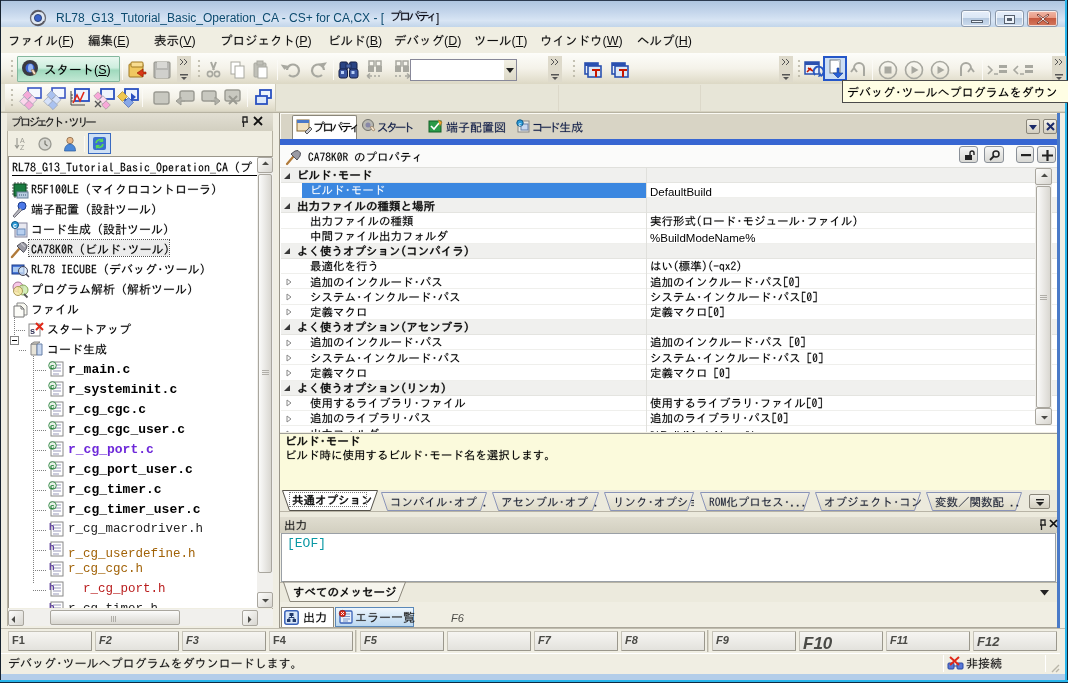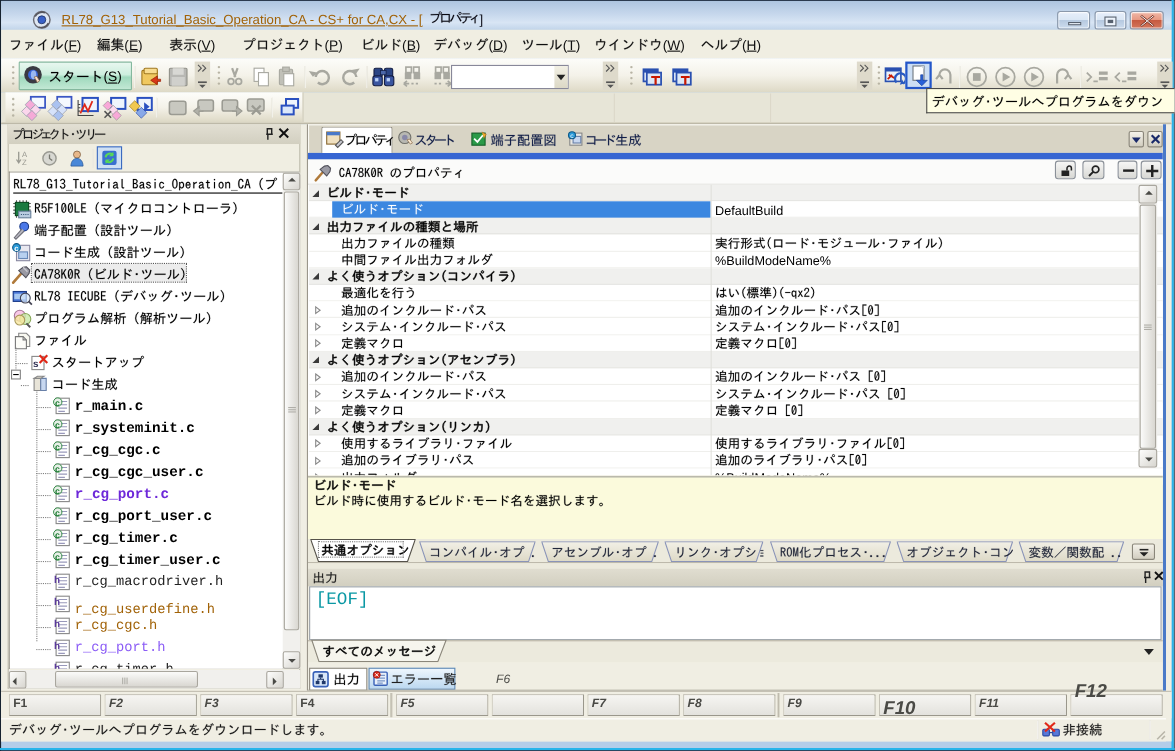--- a/index.html
+++ b/index.html
@@ -175,21 +175,21 @@
 <div class="abs" style="left:1065px;top:0;width:2px;height:683px;background:#27b4ea"></div>
 <div class="abs" style="left:0;top:680px;width:1068px;height:2px;background:#27b4ea"></div>
 <div class="abs" style="left:0;top:682px;width:1068px;height:1px;background:#0d2a42"></div>
 <div class="abs" style="left:1px;top:1px;width:1064px;height:26px;background:linear-gradient(to bottom,#aec5e0 0%,#c6d7ec 45%,#d8e5f4 75%,#c2d5ea 100%)"></div>
 <svg class="ic" style="left:30px;top:10px" width="17" height="16" viewBox="0 0 17 16">
     <circle cx="8" cy="8" r="7.5" fill="#dfe7f2" stroke="#6a6a72" stroke-width="1.3"></circle>
     <circle cx="8" cy="8" r="3.6" fill="#3a62c8" stroke="#22386a" stroke-width="0.8"></circle>
     <path d="M2,5 A7,7 0 0,1 11,1.6" fill="none" stroke="#55555d" stroke-width="1.4"></path>
     <path d="M14,11 A7,7 0 0,1 5,14.4" fill="none" stroke="#55555d" stroke-width="1.4"></path>
   </svg>
-<div class="lat" style="left:56px;top:11px;font-size:12px;line-height:15px;color:#a16207;text-decoration:underline;">RL78_G13_Tutorial_Basic_Operation_CA - CS+ for CA,CX - [</div>
+<div class="lat" style="left:56px;top:11px;font-size:12px;line-height:15px;color:#0c4a6e;">RL78_G13_Tutorial_Basic_Operation_CA - CS+ for CA,CX - [</div>
 <svg class="jt" style="left:391.0px;top:10.2px" width="46" height="13">
     <g transform="translate(0,10.80) scale(0.005859,-0.005859)" fill="#0a0a14" stroke="#0a0a14" stroke-width="26">
       <use href="#g0" x="-225"></use>
       <use href="#g1" x="1372"></use>
       <use href="#g2" x="2970"></use>
       <use href="#g3" x="4567"></use>
       <use href="#g4" x="5929"></use>
     </g>
   </svg>
 <div class="lat" style="left:436px;top:11px;font-size:12px;line-height:15px;color:#0a0a14;">]</div>
@@ -1162,21 +1162,21 @@
       <rect x="6" y="0" width="1" height="1" fill="#808080"></rect>
       <rect x="8" y="0" width="1" height="1" fill="#808080"></rect>
       <rect x="10" y="0" width="1" height="1" fill="#808080"></rect>
       <rect x="12" y="0" width="1" height="1" fill="#808080"></rect>
     </svg>
     <svg class="ic" style="left:39px;top:424px" width="17" height="16" viewBox="0 0 17 16">
       <rect x="3" y="1" width="12" height="14" fill="#fff" stroke="#888"></rect>
       <path d="M5,4 h8 M5,7 h8 M5,10 h8 M5,13 h6" stroke="#99b"></path>
       <text x="1" y="9" font-size="9" font-family="Liberation Sans" font-weight="bold" fill="#5a3a9a">h</text>
     </svg>
-    <div class="lat" style="left:59px;top:425px;font:12.5px 'Liberation Mono';color:#8b5cf6">r_cg_port.h</div>
+    <div class="lat" style="left:74px;top:425px;font:12.5px 'Liberation Mono';color:#b91c1c">r_cg_port.h</div>
     <svg class="ic" style="left:39px;top:444px" width="17" height="16" viewBox="0 0 17 16">
       <rect x="3" y="1" width="12" height="14" fill="#fff" stroke="#888"></rect>
       <path d="M5,4 h8 M5,7 h8 M5,10 h8 M5,13 h6" stroke="#99b"></path>
       <text x="1" y="9" font-size="9" font-family="Liberation Sans" font-weight="bold" fill="#5a3a9a">h</text>
     </svg>
     <div class="lat" style="left:59px;top:445px;font:12.5px 'Liberation Mono';color:#222">r_cg_timer.h</div>
   </div>
 <div class="abs" style="left:257px;top:157px;width:16px;height:451px;background:#f1f0ed"></div>
 <div class="abs" style="left:257px;top:157px;width:16px;height:16px;background:linear-gradient(135deg,#fdfdfc,#d8d6d0);border:1px solid #a9a69e;border-radius:2px">
     <svg class="ic" style="left:0px;top:2px" width="15" height="11" viewBox="0 1 15 11">
@@ -2073,21 +2073,21 @@
       <use href="#g85" x="2048"></use>
     </g>
   </svg>
 <svg class="ic" style="left:1036px;top:519px" width="11" height="12" viewBox="0 0 11 12">
     <path d="M5,1 h4 v5 h-4 z M4,6 h6 M5.5,6 v5" stroke="#222" fill="none" stroke-width="1.3"></path>
   </svg>
 <svg class="ic" style="left:1049px;top:519px" width="10" height="11" viewBox="0 0 10 11">
     <path d="M1,1 L8,8 M8,1 L1,8" stroke="#111" stroke-width="1.7"></path>
   </svg>
 <div class="abs" style="left:281px;top:533px;width:775px;height:49px;background:#fff;border:1px solid #9aa0a6"></div>
-<div class="lat" style="left:287px;top:536px;font-size:16px;font-family:'Liberation Mono',monospace;color:#0a98a4">[EOF]</div>
+<div class="lat" style="left:287px;top:536px;font-size:13px;font-family:'Liberation Mono',monospace;color:#0a98a4">[EOF]</div>
 <div class="abs" style="left:280px;top:582px;width:777px;height:20px;background:#eceadd;border-top:1px solid #b8b4a6"></div>
 <svg class="ic" style="left:283px;top:582px" width="132" height="20" viewBox="0 0 132 20">
     <polygon points="0.5,0 122.5,0 115,19.5 7,19.5" fill="#f6f5ed" stroke="#8a867a" stroke-width="1"></polygon>
   </svg>
 <svg class="jt" style="left:293.0px;top:585.6px" width="106" height="13">
     <g transform="translate(0,10.35) scale(0.005615,-0.005615)" fill="#000" stroke="#000" stroke-width="80">
       <use href="#g129" x="0"></use>
       <use href="#g147" x="2048"></use>
       <use href="#g148" x="4096"></use>
       <use href="#g82" x="6144"></use>
@@ -2150,21 +2150,21 @@
 <div class="lat" style="left:538px;top:634px;font-size:11px;font-style:italic;font-weight:bold;color:#4a4a46;font-family:'Liberation Sans'">F7</div>
 <div class="abs" style="left:621px;top:631px;width:84px;height:20px;background:linear-gradient(to bottom,#f6f5f2,#e3e2dd);border:1px solid #9a978c;border-top-color:#c6c3b8;border-left-color:#c6c3b8;border-radius:1px"></div>
 <div class="lat" style="left:625px;top:634px;font-size:11px;font-style:italic;font-weight:bold;color:#4a4a46;font-family:'Liberation Sans'">F8</div>
 <div class="abs" style="left:712px;top:631px;width:84px;height:20px;background:linear-gradient(to bottom,#f6f5f2,#e3e2dd);border:1px solid #9a978c;border-top-color:#c6c3b8;border-left-color:#c6c3b8;border-radius:1px"></div>
 <div class="lat" style="left:716px;top:634px;font-size:11px;font-style:italic;font-weight:bold;color:#4a4a46;font-family:'Liberation Sans'">F9</div>
 <div class="abs" style="left:799px;top:631px;width:84px;height:20px;background:linear-gradient(to bottom,#f6f5f2,#e3e2dd);border:1px solid #9a978c;border-top-color:#c6c3b8;border-left-color:#c6c3b8;border-radius:1px"></div>
 <div class="lat" style="left:803px;top:634px;font-size:17px;font-style:italic;font-weight:bold;color:#4a4a46;font-family:'Liberation Sans'">F10</div>
 <div class="abs" style="left:886px;top:631px;width:84px;height:20px;background:linear-gradient(to bottom,#f6f5f2,#e3e2dd);border:1px solid #9a978c;border-top-color:#c6c3b8;border-left-color:#c6c3b8;border-radius:1px"></div>
 <div class="lat" style="left:890px;top:634px;font-size:11px;font-style:italic;font-weight:bold;color:#4a4a46;font-family:'Liberation Sans'">F11</div>
 <div class="abs" style="left:973px;top:631px;width:84px;height:20px;background:linear-gradient(to bottom,#f6f5f2,#e3e2dd);border:1px solid #9a978c;border-top-color:#c6c3b8;border-left-color:#c6c3b8;border-radius:1px"></div>
-<div class="lat" style="left:977px;top:619px;font-size:17px;font-style:italic;font-weight:bold;color:#4a4a46;font-family:'Liberation Sans'">F12</div>
+<div class="lat" style="left:977px;top:634px;font-size:13px;font-style:italic;font-weight:bold;color:#4a4a46;font-family:'Liberation Sans'">F12</div>
 <div class="abs" style="left:355px;top:630px;width:2px;height:22px;background:#d8d5c8;border-left:1px solid #b8b5a8"></div>
 <div class="abs" style="left:707px;top:630px;width:2px;height:22px;background:#d8d5c8;border-left:1px solid #b8b5a8"></div>
 <div class="abs" style="left:1px;top:653px;width:1059px;height:21px;background:#f0eee3;border-top:1px solid #fff"></div>
 <svg class="jt" style="left:8.0px;top:657.2px" width="297" height="13">
     <g transform="translate(0,10.80) scale(0.005859,-0.005859)" fill="#1a1a1a" stroke="#1a1a1a" stroke-width="26">
       <use href="#g19" x="0"></use>
       <use href="#g20" x="2048"></use>
       <use href="#g21" x="4096"></use>
       <use href="#g22" x="6144"></use>
       <use href="#g30" x="7731"></use>

